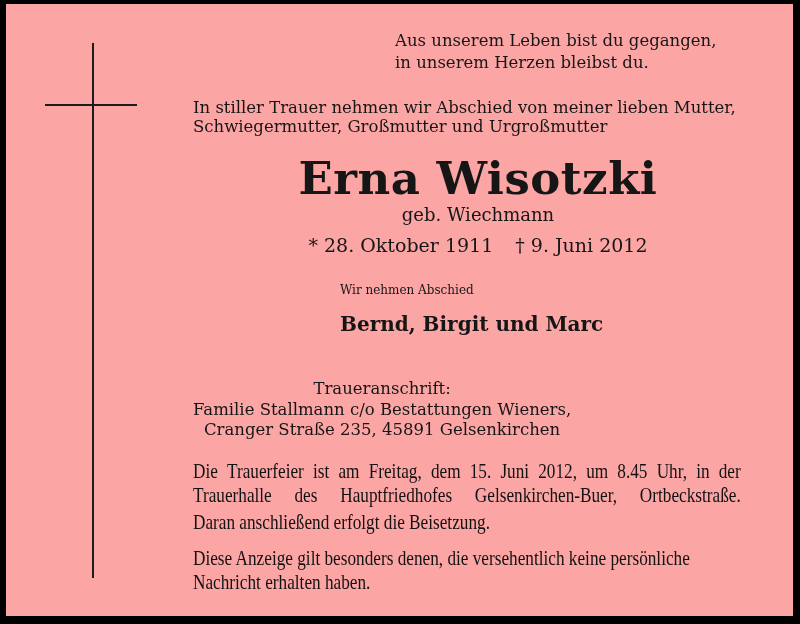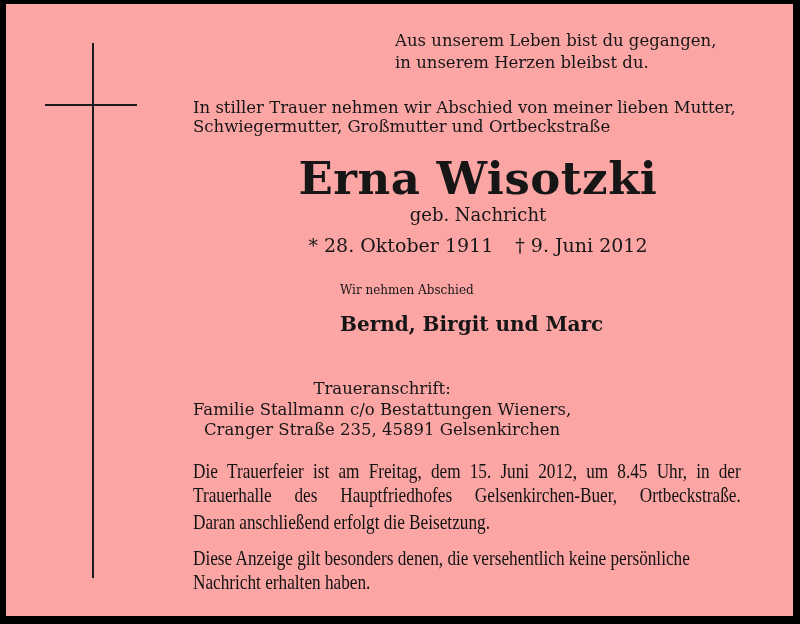--- a/index.html
+++ b/index.html
@@ -75,26 +75,26 @@
     <div class="cross-bar cross-h"></div>
   </div>
 
   <div class="abs epigraph">
     <div>Aus unserem Leben bist du gegangen,</div>
     <div>in unserem Herzen bleibst du.</div>
   </div>
 
   <div class="abs intro">
     <div>In stiller Trauer nehmen wir Abschied von meiner lieben Mutter,</div>
-    <div>Schwiegermutter, Großmutter und Ortbeckstraße</div>
+    <div>Schwiegermutter, Großmutter und Urgroßmutter</div>
   </div>
 
   <div class="abs centercol deceased-name">Erna Wisotzki</div>
 
-  <div class="abs centercol maiden-name">geb. Nachricht</div>
+  <div class="abs centercol maiden-name">geb. Wiechmann</div>
 
   <div class="abs centercol life-dates">
     <span>* 28. Oktober 1911</span><span class="death-date">† 9. Juni 2012</span>
   </div>
 
   <div class="abs farewell-heading">Wir nehmen Abschied</div>
 
   <div class="abs mourners">
     <div>Bernd, Birgit und Marc</div>
   </div>

